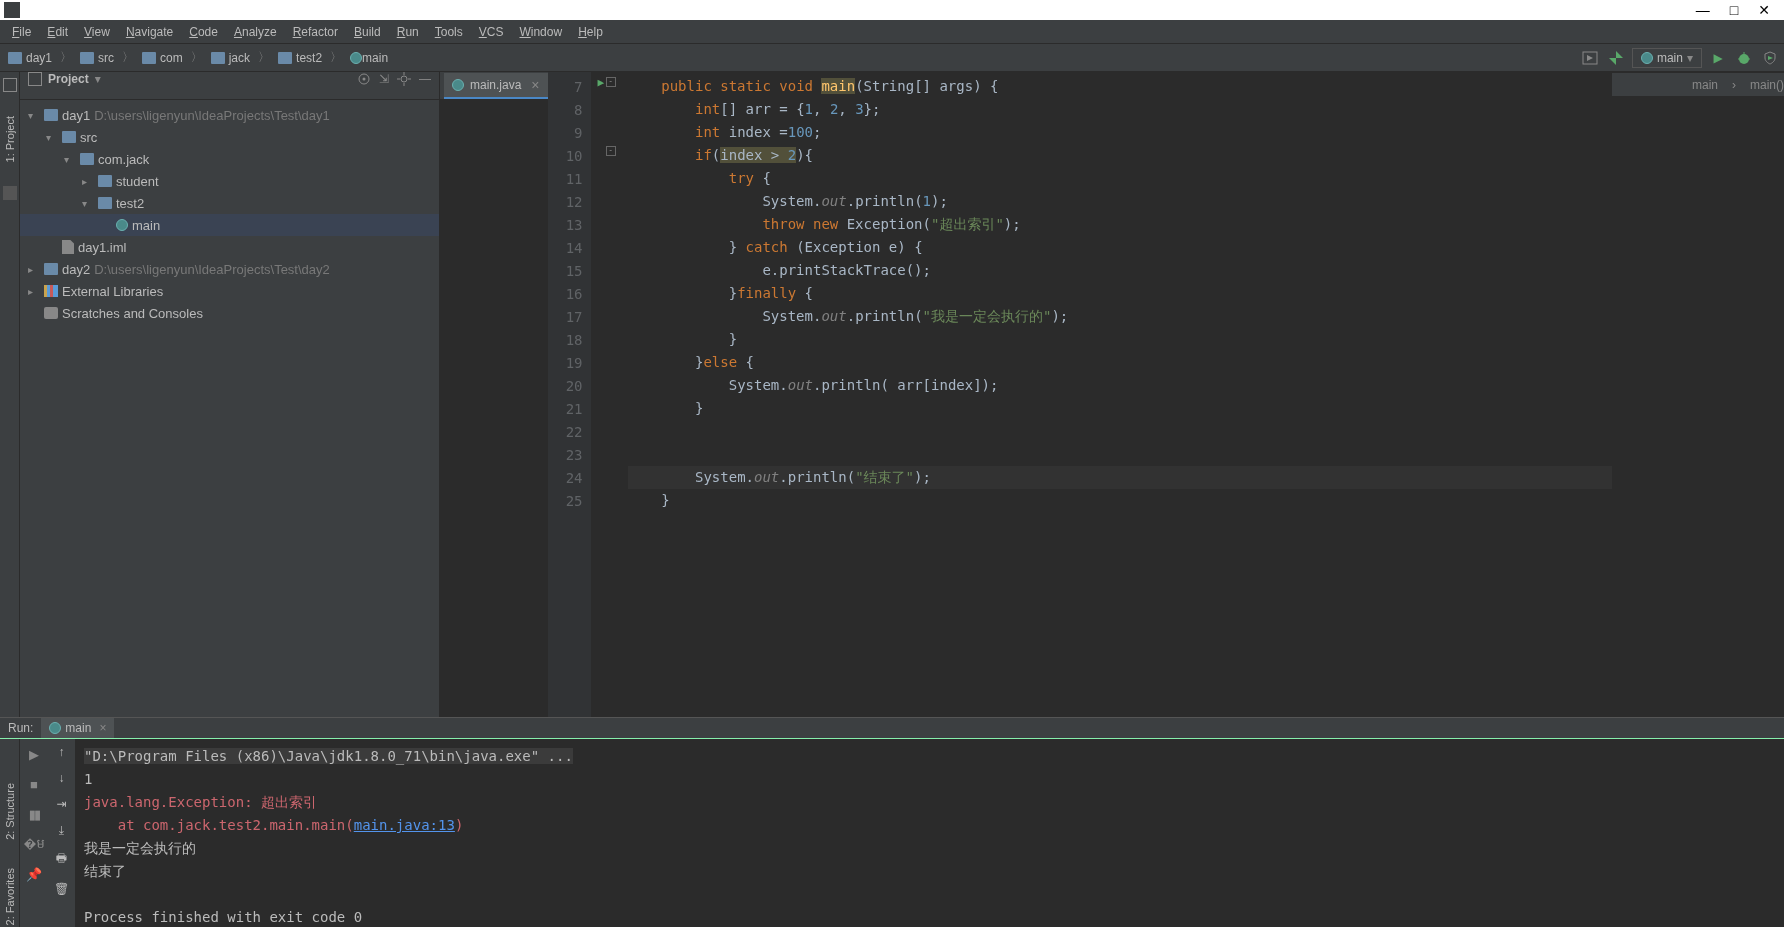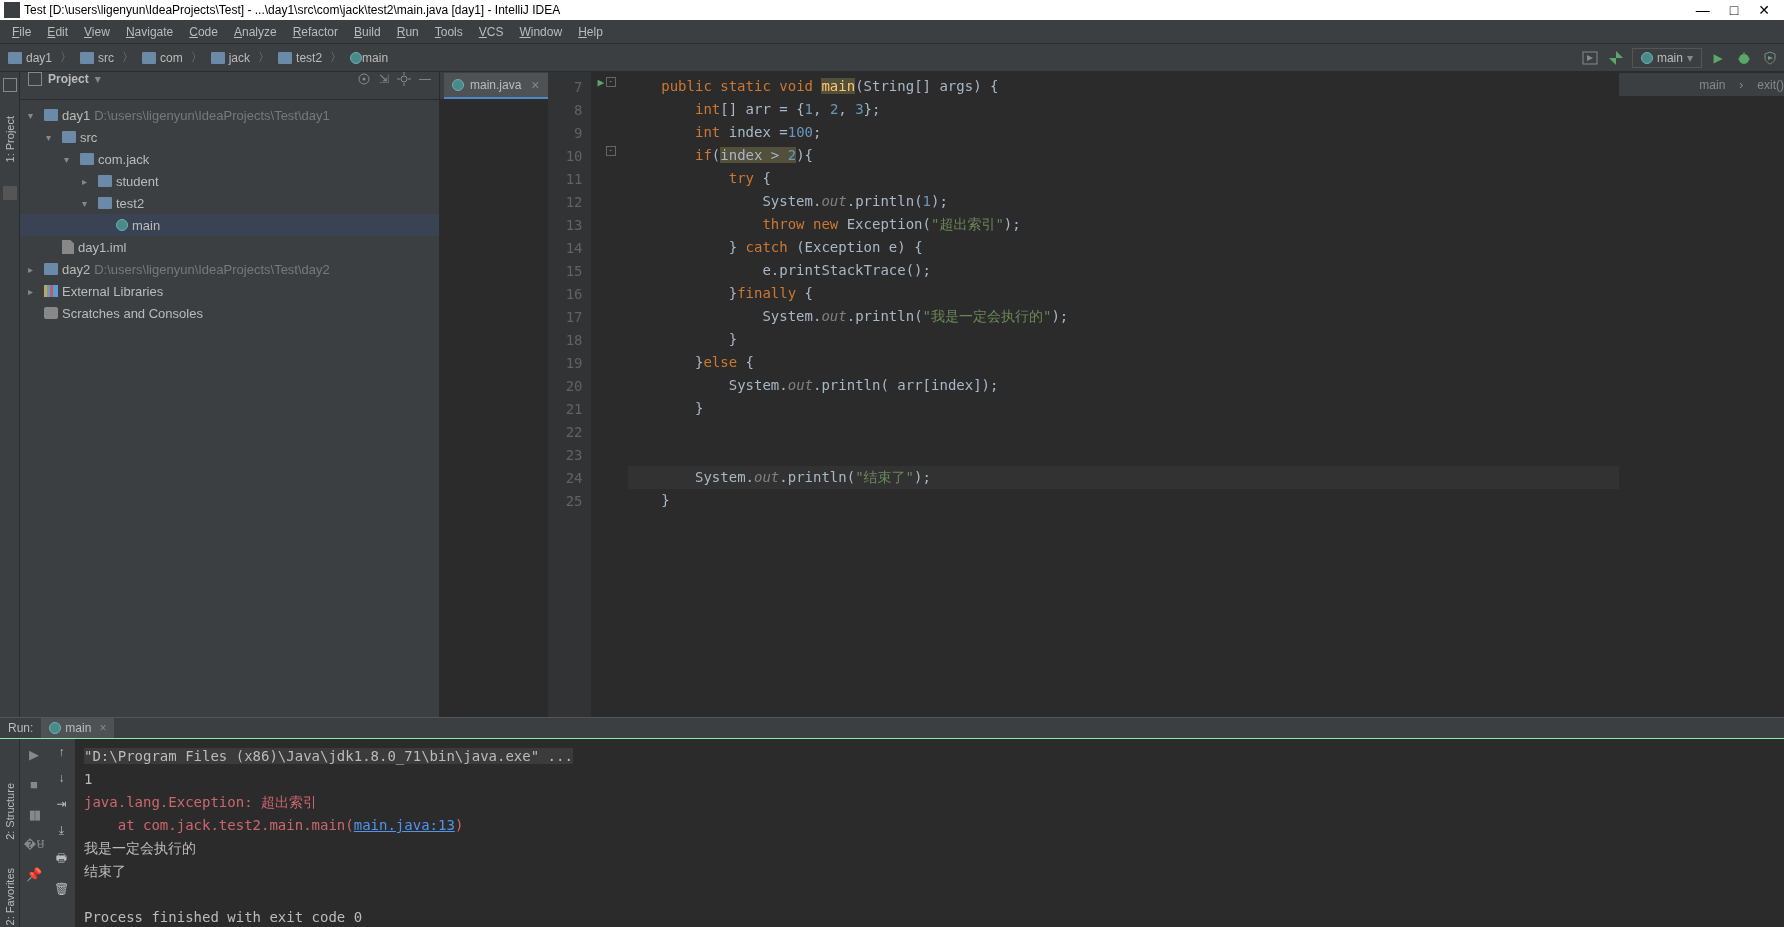--- a/index.html
+++ b/index.html
@@ -81,21 +81,20 @@
 .console .err { color: #cc666e; }
 .console .link { color: #5394ec; text-decoration: underline; }
 .stop-sq { color: #8a8a8a; }
 svg { display: block; }
 </style>
 </head>
 <body>
 
 <div class="titlebar">
   <span class="logo"></span>
-  <span>Test [D:\users\ligenyun\IdeaProjects\Test] - ...\day1\src\com\jack\test2\main.java [day1] - IntelliJ IDEA</span>
   <span class="spacer"></span>
   <span class="winbtn">—</span>
   <span class="winbtn">□</span>
   <span class="winbtn">✕</span>
 </div>
 
 <div class="menubar" id="menubar">
     <span class="menuitem"><u>F</u>ile</span>
     <span class="menuitem"><u>E</u>dit</span>
     <span class="menuitem"><u>V</u>iew</span>
@@ -302,21 +301,21 @@
       <div class="fold-col">
         <span class="run-gutter-icon">▶</span>
         <div class="fold-mark" style="top:5px;">-</div>
         <div class="fold-mark" style="top:74px;">-</div>
       </div>
       <div class="code" id="code"><div class="line">    <span class="kw">public static void</span> <span class="fn warn-bg">main</span><span class="pln">(String[] args) {</span></div><div class="line">        <span class="kw">int</span><span class="pln">[] arr = {</span><span class="num">1</span><span class="pln">, </span><span class="num">2</span><span class="pln">, </span><span class="num">3</span><span class="pln">};</span></div><div class="line">        <span class="kw">int</span><span class="pln"> index =</span><span class="num">100</span><span class="pln">;</span></div><div class="line">        <span class="kw">if</span><span class="pln">(</span><span class="warn-bg"><span class="pln">index &gt; </span><span class="num">2</span></span><span class="pln">){</span></div><div class="line">            <span class="kw">try</span><span class="pln"> {</span></div><div class="line">                <span class="pln">System.</span><span class="it">out</span><span class="pln">.println(</span><span class="num">1</span><span class="pln">);</span></div><div class="line">                <span class="kw">throw new</span><span class="pln"> Exception(</span><span class="str">"超出索引"</span><span class="pln">);</span></div><div class="line">            <span class="pln">} </span><span class="kw">catch</span><span class="pln"> (Exception e) {</span></div><div class="line">                <span class="pln">e.printStackTrace();</span></div><div class="line">            <span class="pln">}</span><span class="kw">finally</span><span class="pln"> {</span></div><div class="line">                <span class="pln">System.</span><span class="it">out</span><span class="pln">.println(</span><span class="str">"我是一定会执行的"</span><span class="pln">);</span></div><div class="line">            <span class="pln">}</span></div><div class="line">        <span class="pln">}</span><span class="kw">else</span><span class="pln"> {</span></div><div class="line">            <span class="pln">System.</span><span class="it">out</span><span class="pln">.println( arr[index]);</span></div><div class="line">        <span class="pln">}</span></div><div class="line"></div><div class="line"></div><div class="line caret-line">        <span class="pln">System.</span><span class="it">out</span><span class="pln">.println(</span><span class="str">"结束了"</span><span class="pln">);</span></div><div class="line">    <span class="pln">}</span></div></div>
     </div>
     <div class="breadcrumb-bar">
       <span>main</span>
       <span>›</span>
-      <span>exit()</span>
+      <span>main()</span>
     </div>
   </div>
 </div>
 
 <div class="run-panel">
   <div class="run-header">
     <span class="lbl">Run:</span>
     <div class="run-tab">
       <span class="java-ico"></span>
       <span>main</span>

